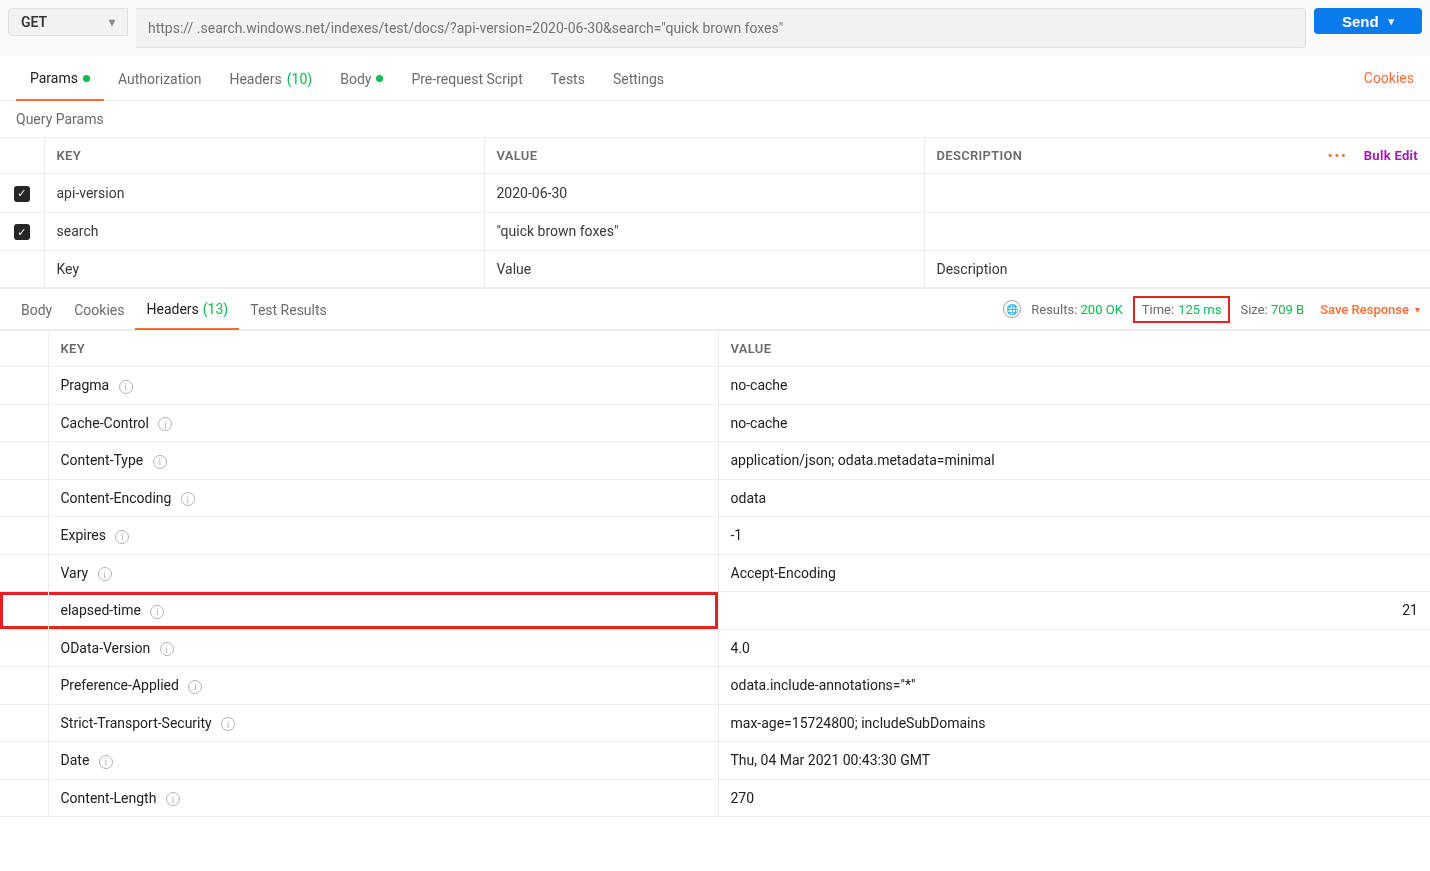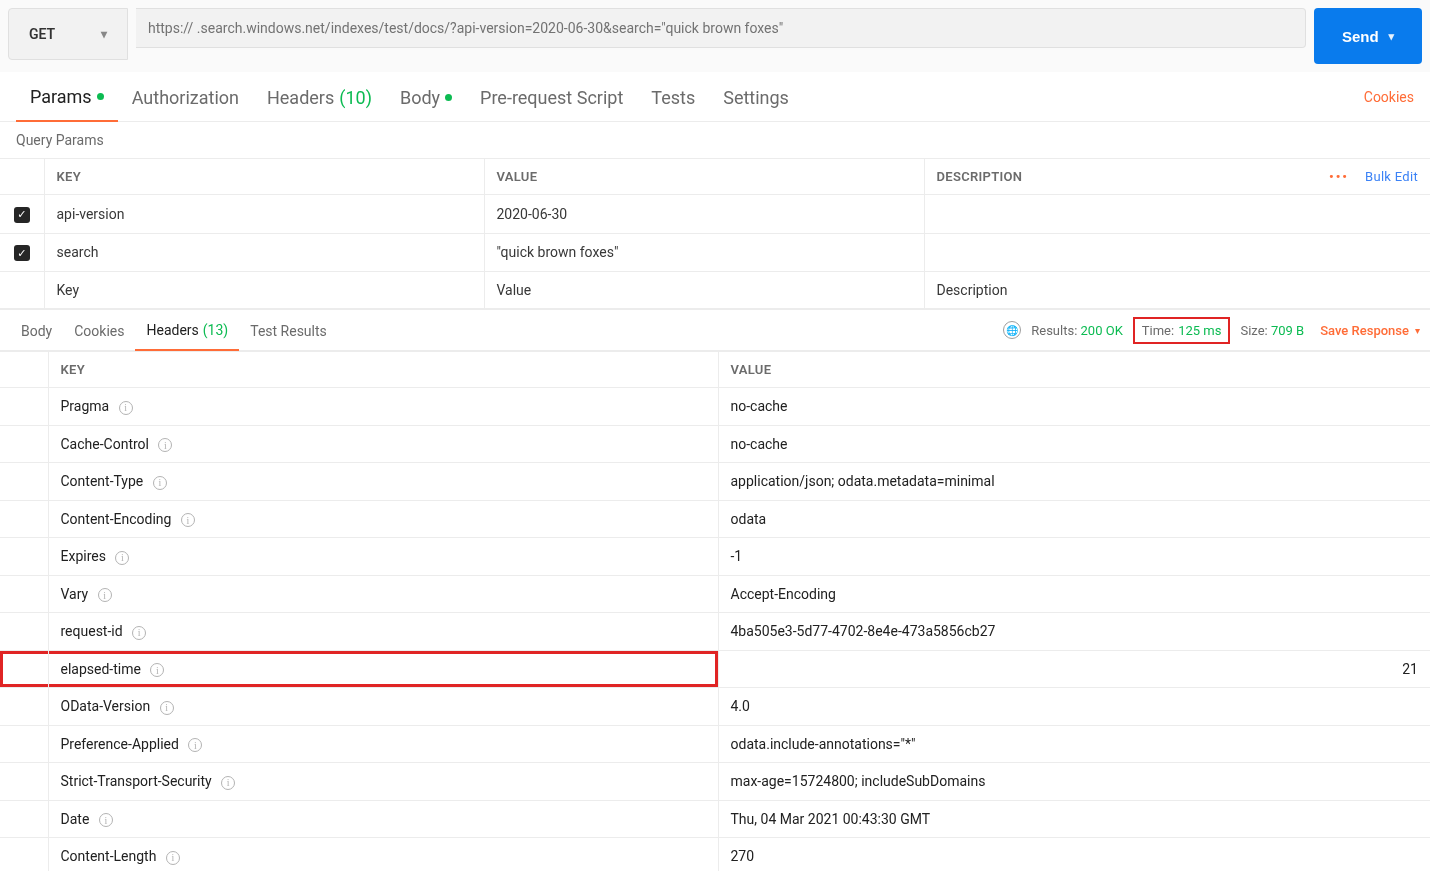--- a/index.html
+++ b/index.html
@@ -16,22 +16,22 @@
     display: flex;
     gap: 8px;
     padding: 8px;
     background: #fafafa;
   }
   .method-select {
     display: flex;
     align-items: center;
     justify-content: space-between;
     width: 120px;
-    height: 52px;
-    padding: 0 20px;
+    height: 28px;
+    padding: 0 12px;
     background: #f2f2f2;
     border: 1px solid #e0e0e0;
     border-radius: 4px 0 0 4px;
     font-weight: 600;
     color: #333;
     cursor: pointer;
   }
   .method-select .chev { color: #888; font-size: 12px; }
   .url-input {
     flex: 1;
@@ -44,21 +44,21 @@
     color: #737373;
     display: flex;
     align-items: center;
   }
   .send-btn {
     display: flex;
     align-items: center;
     justify-content: center;
     gap: 10px;
     width: 108px;
-    height: 56px;
+    height: 26px;
     background: #097bed;
     color: #fff;
     border: none;
     border-radius: 4px;
     font-weight: 600;
     font-size: 15px;
     cursor: pointer;
   }
   .send-btn .chev { font-size: 11px; opacity: 0.9; }
 
@@ -70,21 +70,21 @@
     border-bottom: 1px solid #ececec;
     position: relative;
   }
   .req-tab {
     padding: 14px 14px 13px;
     color: #6b6b6b;
     cursor: pointer;
     display: flex;
     align-items: center;
     gap: 5px;
-    font-size: 18px;
+    font-size: 14px;
   }
   .req-tab.active {
     color: #212121;
     border-bottom: 2px solid #ff6c37;
     margin-bottom: -1px;
   }
   .dot { width: 7px; height: 7px; border-radius: 50%; background: #0cbb52; display: inline-block; }
   .count-badge { color: #0cbb52; }
   .cookies-link {
     margin-left: auto;
@@ -130,21 +130,21 @@
     color: #fff; font-size: 11px;
   }
   .placeholder { color: #a8a8a8; }
   .header-tools {
     display: flex;
     align-items: center;
     gap: 10px;
     float: right;
   }
   .more-dots { color: #ff6c37; letter-spacing: 2px; cursor: pointer; font-weight: bold; padding: 0 6px;}
-  .bulk-edit { color: #3b82f6; cursor: pointer; font-weight: 400; }
+  .bulk-edit { color: #a21caf; cursor: pointer; font-weight: 700; }
 
   
   .resp-tabs {
     display: flex;
     align-items: center;
     padding: 0 10px 0 10px;
     border-top: 1px solid #ececec;
     border-bottom: 1px solid #ececec;
   }
   .resp-tab {
@@ -389,25 +389,20 @@
       <tr>
         <td class="col-blank"></td>
         <td class="col-hkey">Expires <span class="info-icon">i</span></td>
         <td>-1</td>
       </tr>
       <tr>
         <td class="col-blank"></td>
         <td class="col-hkey">Vary <span class="info-icon">i</span></td>
         <td>Accept-Encoding</td>
       </tr>
-      <tr>
-        <td class="col-blank"></td>
-        <td class="col-hkey">request-id <span class="info-icon">i</span></td>
-        <td>4ba505e3-5d77-4702-8e4e-473a5856cb27</td>
-      </tr>
       <tr class="highlight-row">
         <td class="col-blank"></td>
         <td class="col-hkey">elapsed-time <span class="info-icon">i</span></td>
         <td>21</td>
       </tr>
       <tr>
         <td class="col-blank"></td>
         <td class="col-hkey">OData-Version <span class="info-icon">i</span></td>
         <td>4.0</td>
       </tr>

